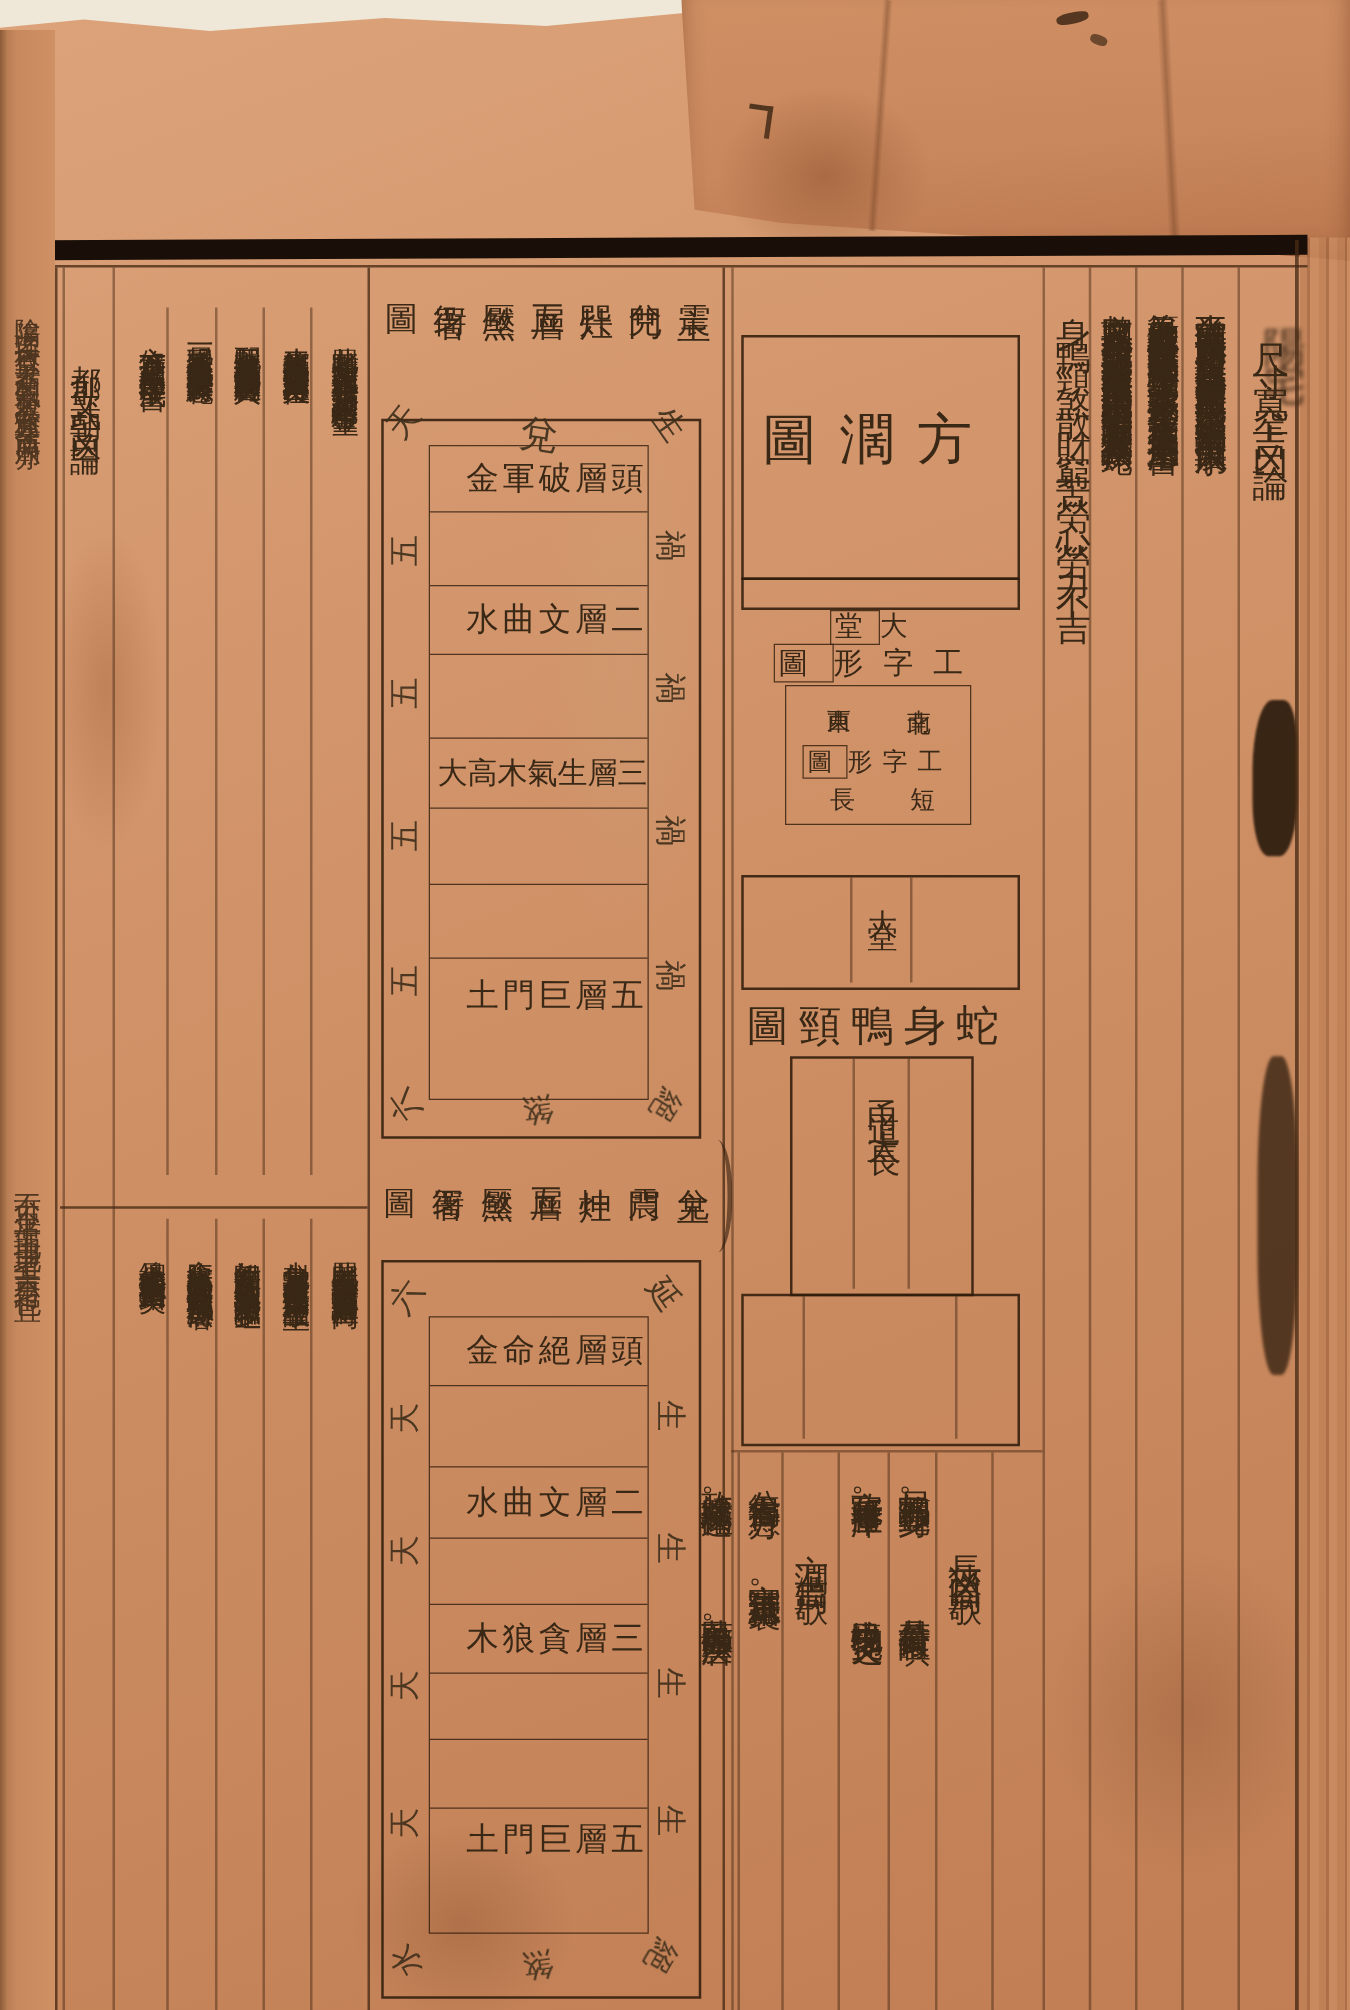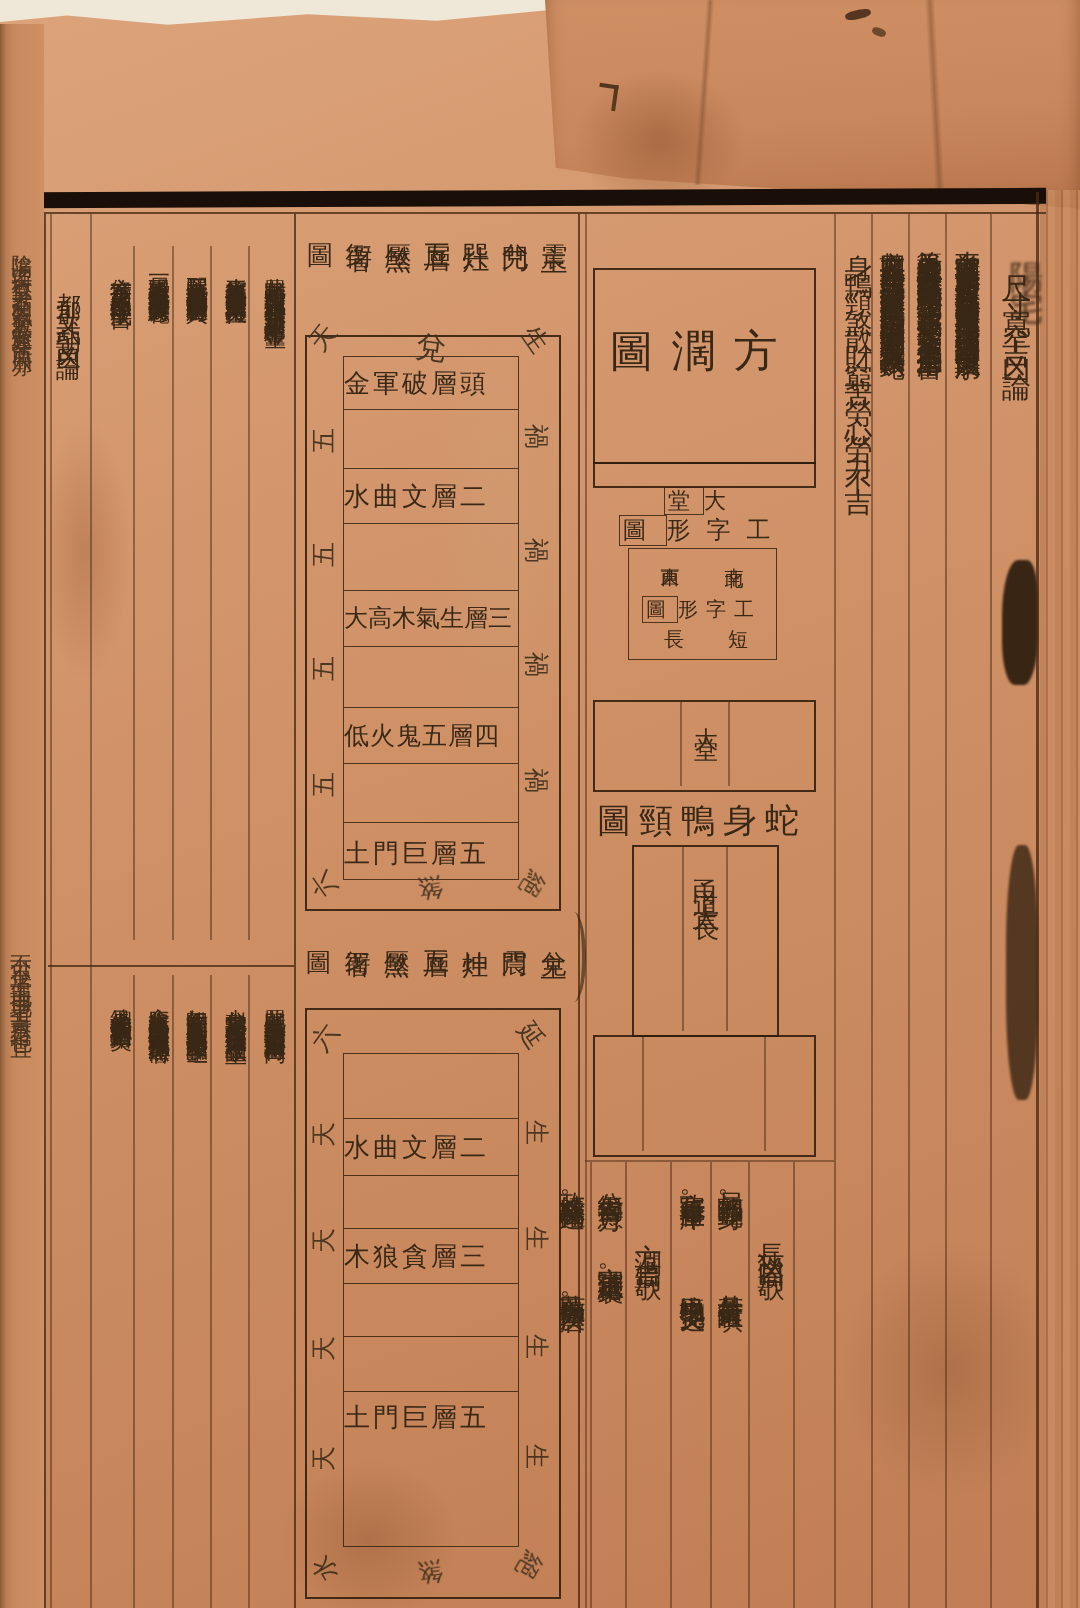--- a/index.html
+++ b/index.html
@@ -11,21 +11,21 @@
   .vt{writing-mode:vertical-rl;text-orientation:upright;}
   .line-v{position:absolute;width:2px;background:rgba(70,42,20,.78);}
   .line-h{position:absolute;height:2px;background:rgba(70,42,20,.78);}
   .thin{opacity:.62;width:1.5px;}
   .bx{position:absolute;border:2px solid rgba(48,28,13,.88);}
   .bx-thin{position:absolute;border:1.5px solid rgba(48,28,13,.8);}
   .rtl-label{display:block;text-align:center;color:#3a2817;}
   .boxed-first::first-letter{border:1.5px solid rgba(58,35,18,.85);padding:0 3px 1px 3px;}
   .ring{position:absolute;color:#40301c;opacity:.92;}
   .stain{position:absolute;border-radius:50%;pointer-events:none;}
-  .rowcell{display:block;text-align:left;border-bottom:1.5px solid rgba(48,28,13,.8);
+  .rowcell{display:block;text-align:right;border-bottom:1.5px solid rgba(48,28,13,.8);
     color:#3a2817;overflow:hidden;}
   .rowcell:last-child{border-bottom:none;}
   .songline{display:inline;}
   .vgap{display:inline-block;width:1px;height:60px;}
   .crease{position:absolute;background:linear-gradient(90deg,rgba(90,50,25,.0),rgba(90,50,25,.35),rgba(90,50,25,0));}
 </style>
 </head>
 <body>
 
 <div id="stage">
@@ -155,21 +155,20 @@
     <span class="vt ink" style="font-size:27px;">圖</span>
   </div>
   <div class="bx" style="left:305px;top:335px;width:252px;height:572px;"></div>
   <div class="bx-thin" style="left:343px;top:356px;width:174px;height:522px;display:flex;flex-direction:column;">
     <span class="rowcell boxed-none" style="height:52px;line-height:52px;font-size:26px;letter-spacing:3px;">金軍破層頭</span>
     <span class="rowcell" style="height:58px;"></span>
     <span class="rowcell" style="height:54px;line-height:54px;font-size:26px;letter-spacing:3px;">水曲文層二</span>
     <span class="rowcell" style="height:66px;"></span>
     <span class="rowcell" style="height:55px;line-height:55px;font-size:24px;letter-spacing:0px;">大高木氣生層三</span>
     <span class="rowcell" style="height:60px;"></span>
-    <span class="rowcell" style="height:55px;line-height:55px;font-size:25px;letter-spacing:1px;">低火鬼五層四</span>
     <span class="rowcell" style="height:58px;"></span>
     <span class="rowcell" style="flex:1;line-height:60px;font-size:26px;letter-spacing:3px;">土門巨層五</span>
   </div>
 
   <span class="ring" style="left:310px;top:320px;font-size:26px;transform:rotate(-52deg);">天</span>
   <span class="ring" style="left:416px;top:328px;font-size:30px;transform:rotate(8deg);">兌</span>
   <span class="ring" style="left:522px;top:322px;font-size:26px;transform:rotate(55deg);">生</span>
   <span class="ring" style="left:524px;top:420px;font-size:25px;transform:rotate(90deg);">禍</span>
   <span class="ring" style="left:524px;top:534px;font-size:25px;transform:rotate(90deg);">禍</span>
   <span class="ring" style="left:524px;top:648px;font-size:25px;transform:rotate(90deg);">禍</span>
@@ -186,20 +185,21 @@
     <span class="vt ink" style="font-size:26px;letter-spacing:2px;">兌主</span>
     <span class="vt ink" style="font-size:26px;letter-spacing:2px;">震門</span>
     <span class="vt ink" style="font-size:26px;letter-spacing:2px;">坤灶</span>
     <span class="vt ink" style="font-size:26px;letter-spacing:2px;">五層</span>
     <span class="vt ink" style="font-size:26px;letter-spacing:2px;">壓煞</span>
     <span class="vt ink" style="font-size:26px;letter-spacing:2px;">衙署</span>
     <span class="vt ink" style="font-size:26px;">圖</span>
   </div>
   <div class="bx" style="left:305px;top:1008px;width:252px;height:587px;"></div>
   <div class="bx-thin" style="left:343px;top:1053px;width:174px;height:492px;display:flex;flex-direction:column;">
+    <span class="rowcell" style="height:54px;line-height:54px;font-size:26px;letter-spacing:3px;">金命絕層頭</span>
     <span class="rowcell" style="height:64px;"></span>
     <span class="rowcell" style="height:56px;line-height:56px;font-size:26px;letter-spacing:3px;">水曲文層二</span>
     <span class="rowcell" style="height:52px;"></span>
     <span class="rowcell" style="height:54px;line-height:54px;font-size:26px;letter-spacing:3px;">木狼貪層三</span>
     <span class="rowcell" style="height:52px;"></span>
     <span class="rowcell" style="height:54px;"></span>
     <span class="rowcell" style="flex:1;line-height:50px;font-size:26px;letter-spacing:3px;">土門巨層五</span>
   </div>
 
   <span class="ring" style="left:312px;top:1020px;font-size:26px;transform:rotate(-55deg);">六</span>

